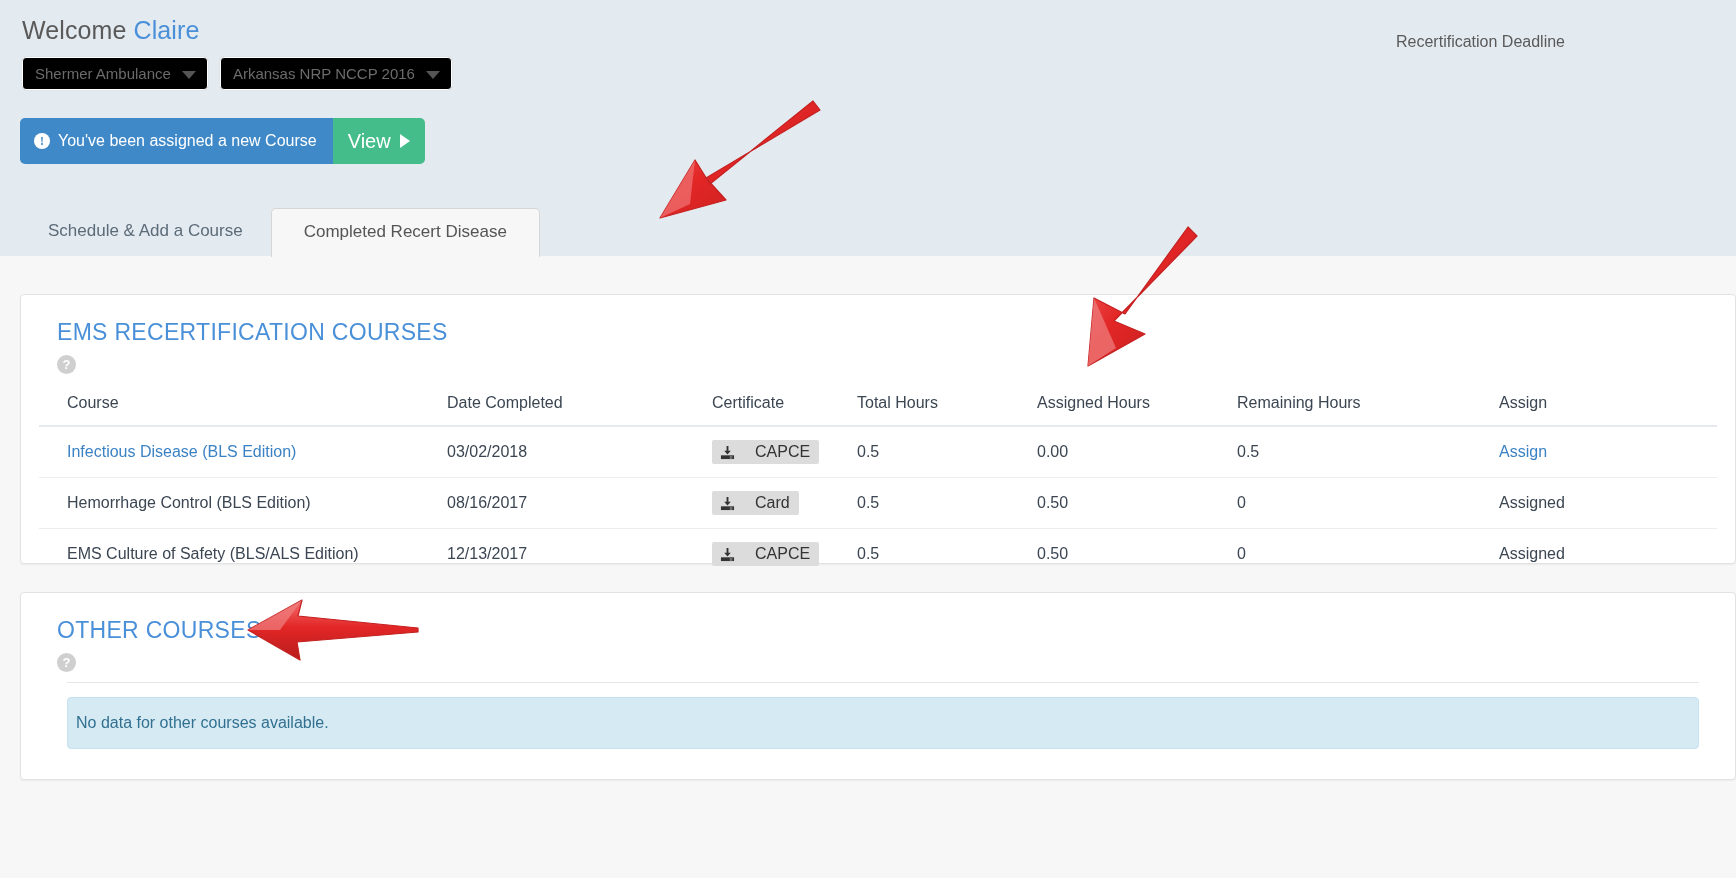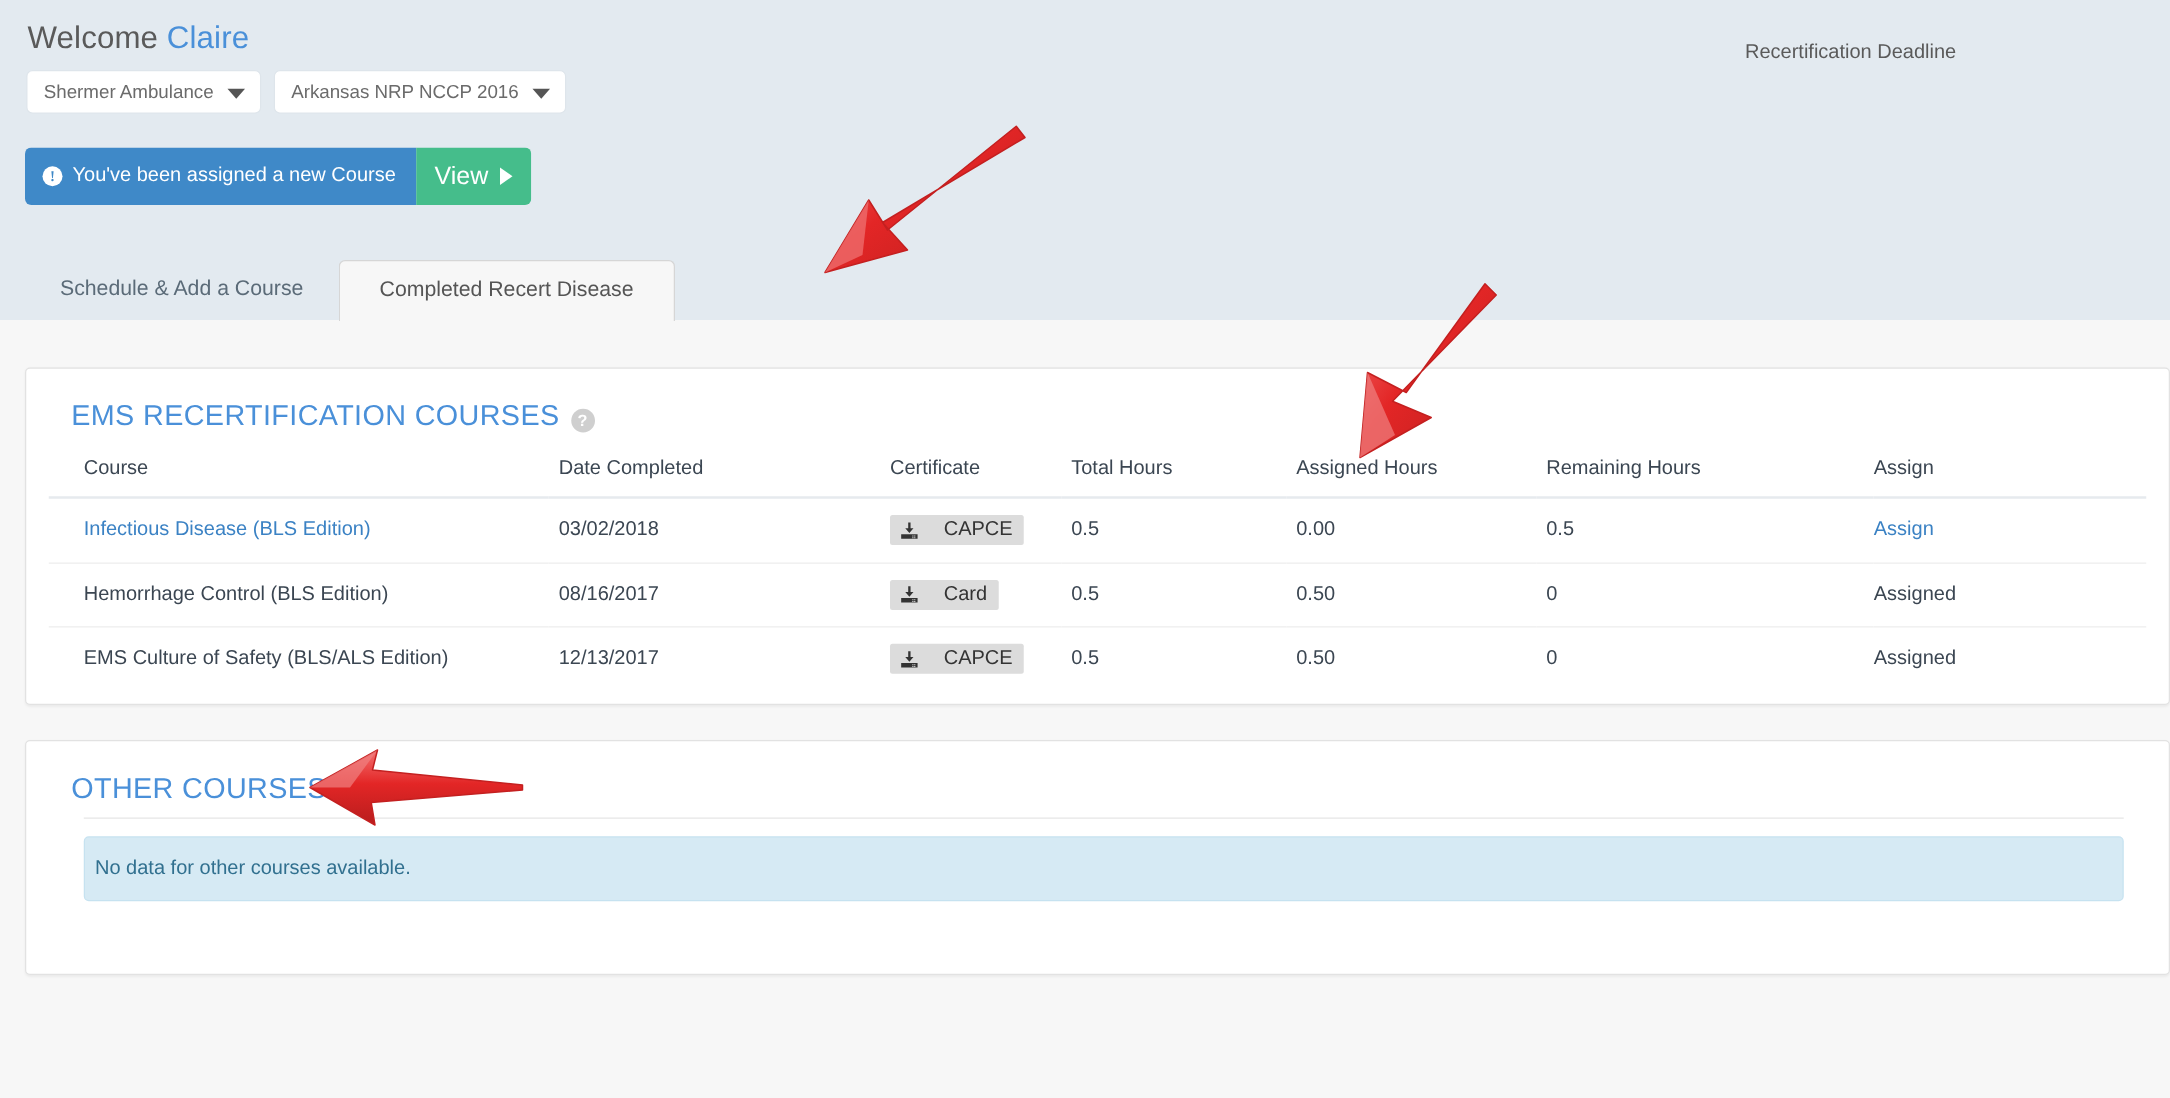--- a/index.html
+++ b/index.html
@@ -42,21 +42,21 @@
   .deadline {
     position: absolute; right: 0px; top: 33px;
     font-size: 16px; color: #5a5a5a; white-space: nowrap;
   }
 
   
   .select-row { position: absolute; left: 22px; top: 57px; display: flex; gap: 12px; }
   .sel {
     position: relative;
     height: 33px;
-    background: #ffffff;
+    background: #000000;
     border: 1px solid #ffffff;
     border-radius: 4px;
     display: flex; align-items: center;
     padding: 0 36px 0 12px;
     font-size: 15px;
     color: #6b6b6b;
     white-space: nowrap;
     box-shadow: 0 0 0 1px rgba(0,0,0,0.02);
   }
   .sel .caret {
@@ -139,26 +139,27 @@
     border: 1px solid #e2e2e2;
     border-radius: 4px;
     box-shadow: 0 1px 2px rgba(0,0,0,.05);
   }
   #card-ems { top: 294px; height: 270px; }
   #card-other { top: 592px; height: 188px; }
 
   .card-inner { padding: 24px 18px 0 18px; }
 
   .section-title {
-    display: flex; align-items: flex-end; gap: 9px;
+    display: flex; align-items: flex-start; gap: 9px;
     font-size: 23px; color: #4a90d9;
     font-weight: 400;
     letter-spacing: .3px;
     padding-left: 18px;
     margin-bottom: 4px;
+    flex-direction: column;
   }
   .help-icon {
     width: 19px; height: 19px; border-radius: 50%;
     background: #cfcfcf; color: #fff;
     font-size: 13px; font-weight: bold;
     display: flex; align-items: center; justify-content: center;
     line-height: 1;
     font-family: "Liberation Sans", sans-serif;
   }
 

